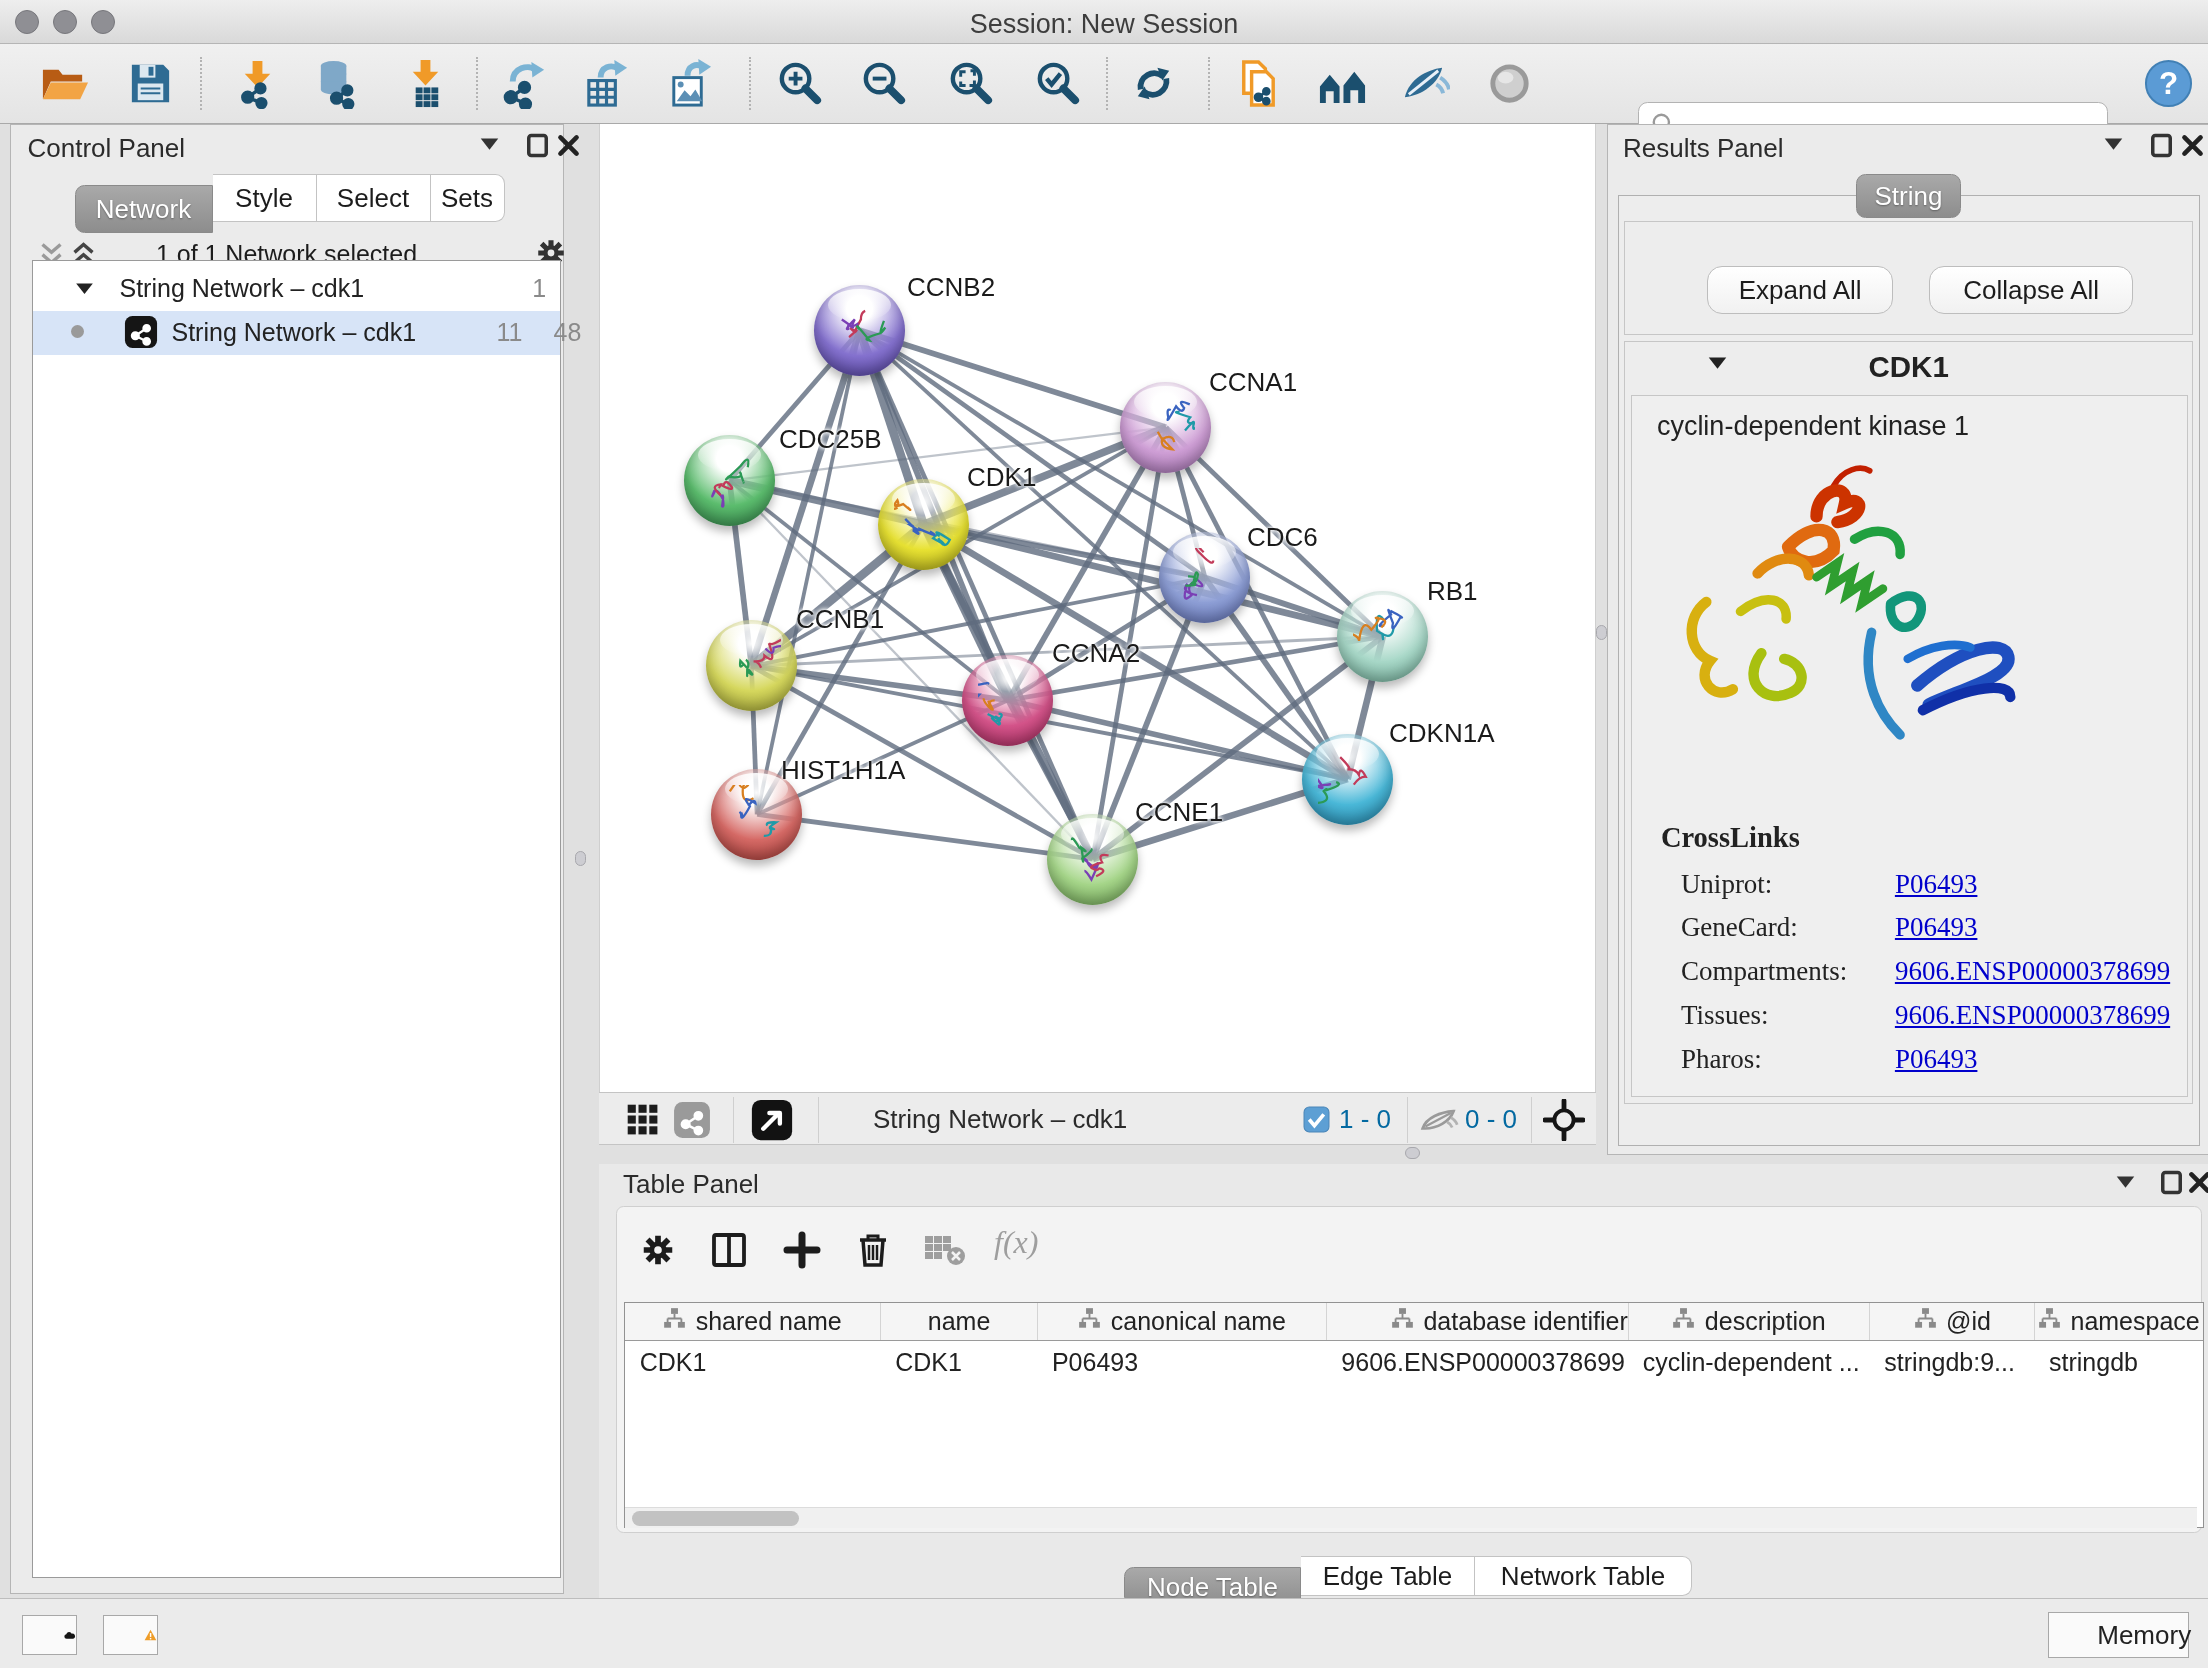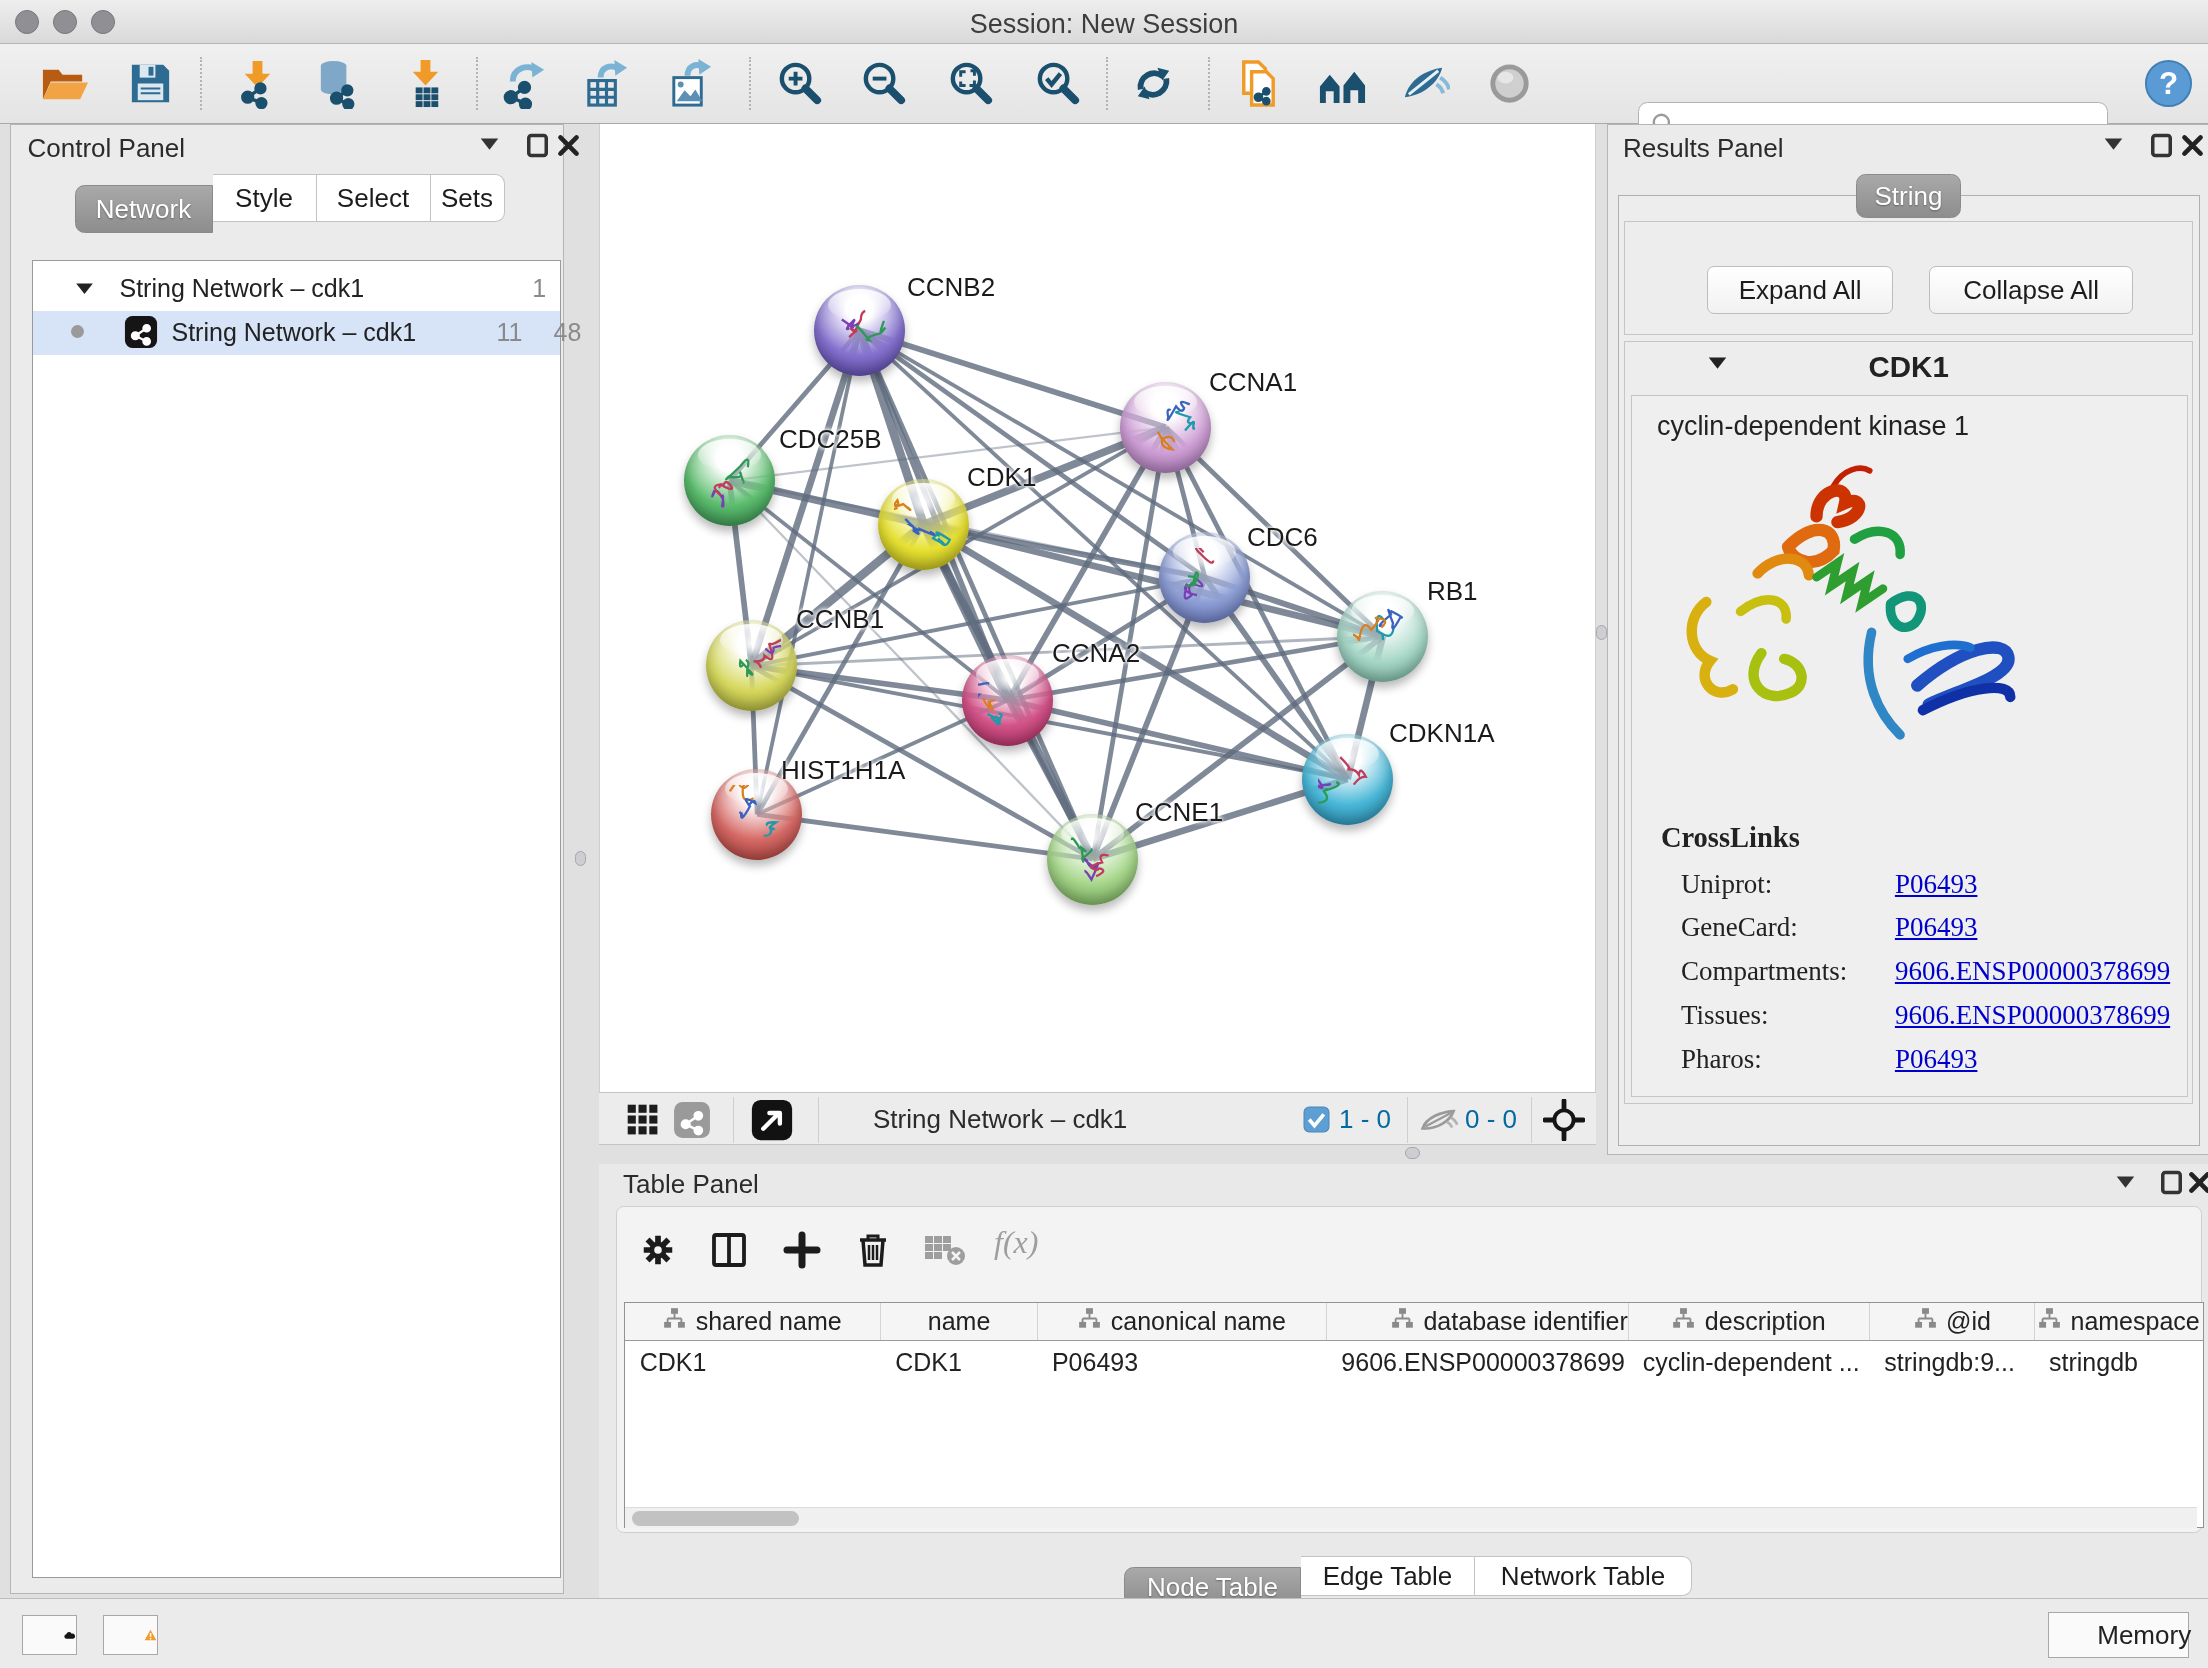--- a/index.html
+++ b/index.html
@@ -68,21 +68,21 @@
 
   
   #results-panel { left:1607px; top:124px; width:684px; height:1031px; background:#ebebeb; border:1px solid #b5b5b5; }
   #rp-title { left:15px; top:7.6px; }
   #string-tab { left:248px; top:49px; width:105px; height:44px; background:linear-gradient(#a9a9a9,#8d8d8d);
     border:1px solid #8a8a8a; border-radius:9.5px; color:#fff; font-size:26px; display:flex; align-items:center;
     justify-content:center; text-shadow:0 1px 1.9px rgba(0,0,0,.35); z-index:3; }
   #rp-card { left:9.5px; top:70px; width:582px; height:951px; background:#ededed; border:1px solid #b0b0b0; }
   #rp-buttons { left:5.7px; top:25px; width:569px; height:114px; border:1px solid #c6c6c6; }
   .rbtn { top:44px; height:48px; background:linear-gradient(#ffffff,#f1f1f1); border:1px solid #bdbdbd;
-    border-radius:7px; font-size:26px; display:flex; align-items:center; justify-content:center; color:#1c1c1c; }
+    border-radius:15px; font-size:26px; display:flex; align-items:center; justify-content:center; color:#1c1c1c; }
   #rp-content { left:5.7px; top:145px; width:569px; height:763px; border:1px solid #c6c6c6; }
   #cdk1-row { left:0; top:0; width:100%; height:49px; }
   #cdk1-name { width:100%; text-align:center; top:7.6px; font-size:29.5px; font-weight:bold; }
   #desc-box { left:5.7px; top:53px; width:557px; height:702px; border:1px solid #c6c6c6; background:#efefef; }
   #desc-text { left:25px; top:15px; font-size:27px; }
   .serif { font-family:"Liberation Serif", serif; }
   #xl-head { left:29px; top:426px; font-size:28.5px; font-weight:bold; }
   .xlrow { position:absolute; left:49px; width:495px; height:44px; font-size:27px; }
   .xl-label { position:absolute; left:0; }
   .xl-value { position:absolute; left:214px; color:#0000cc; text-decoration:underline; }
@@ -319,20 +319,42 @@
       </svg>
     </div>
 
   <div class="seg" style="left:64px;top:49px">
     <div class="segb sel" style="width:138px">Network</div>
     <div class="segb" style="width:104px">Style</div>
     <div class="segb" style="width:114px">Select</div>
     <div class="segb" style="width:74px">Sets</div>
   </div>
 
+  <div id="cp-status" class="abs">
+    <div class="abs pico" style="left:27px;top:7.6px">
+        <svg viewBox="0 0 24 24" width="27" height="27" fill="none" stroke="#9a9a9a" stroke-width="3">
+          <path d="M4 4l8 7 8-7M4 13l8 7 8-7"></path>
+        </svg>
+      </div>
+    <div class="abs pico" style="left:59px;top:7.6px">
+        <svg viewBox="0 0 24 24" width="27" height="27" fill="none" stroke="#444" stroke-width="3">
+          <path d="M4 11l8-7 8 7M4 20l8-7 8 7"></path>
+        </svg>
+      </div>
+    <div id="cp-status-text" class="abs">1 of 1 Network selected</div>
+    <div class="abs pico" style="left:523px;top:3.8px">
+      <svg viewBox="0 0 40 40" width="34" height="34">
+          <g stroke="#333" stroke-width="6">
+            <path d="M20 5v8M20 27v8M5 20h8M27 20h8M9 9l6 6M25 25l6 6M31 9l-6 6M15 25l-6 6"></path>
+          </g>
+          <circle cx="20" cy="20" r="9" fill="#333"></circle>
+          <circle cx="20" cy="20" r="4" fill="#ebebeb"></circle>
+        </svg>
+    </div>
+  </div>
 
   <div id="net-list" class="abs">
     <div class="tree-row" style="margin-top:5.7px">
       <span class="abs pico" style="left:42px;top:14.3px">
           <svg viewBox="0 0 16 12" width="19" height="14.3">
             <path d="M1 2h14L8 11z" fill="#222"></path>
           </svg>
         </span>
       <span class="abs" style="left:87px;top:7.6px">String Network – cdk1</span>
       <span class="abs cnt" style="right:13.3px;top:7.6px">1</span>

